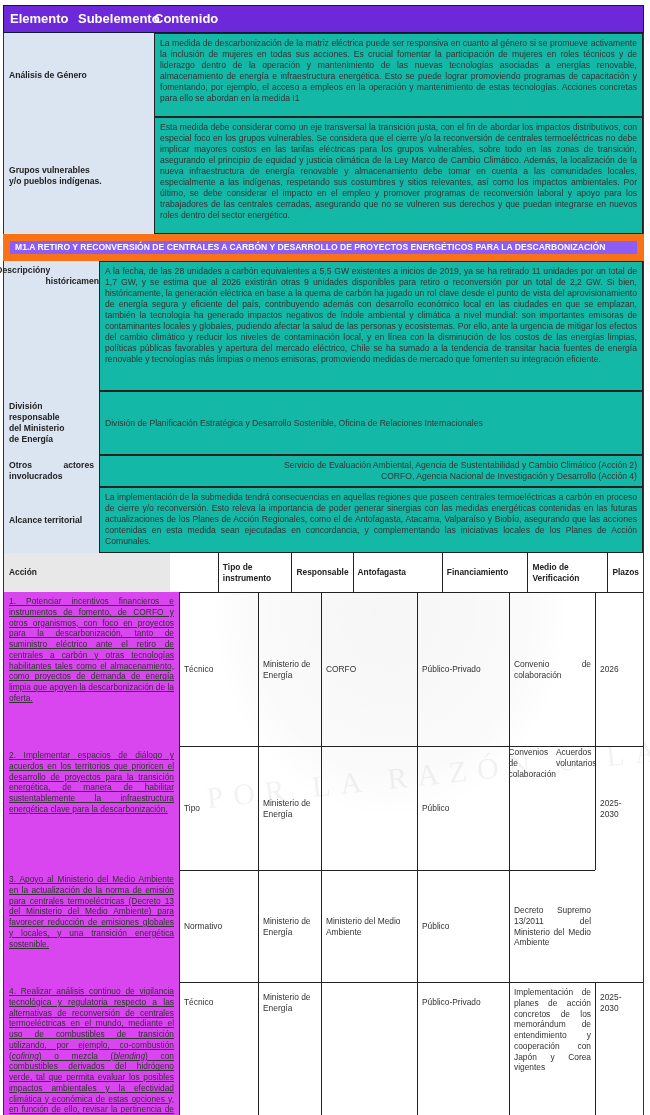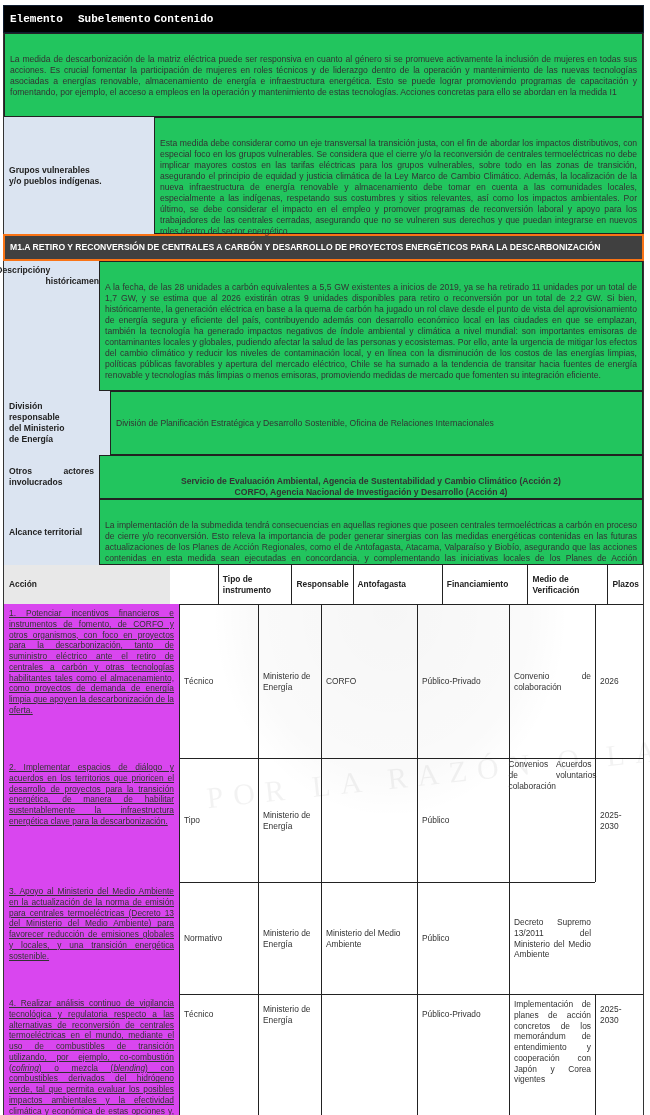--- a/index.html
+++ b/index.html
@@ -2,42 +2,42 @@
 <html><head>
 <meta charset="utf-8">
 <style>
   * { box-sizing: border-box; margin: 0; padding: 0; }
   html, body { width: 650px; height: 1115px; background: #ffffff; overflow: hidden; }
   body { font-family: "Liberation Sans", sans-serif; color: #222; font-size: 8.6px; line-height: 1.28; position: relative; }
 
   .page { position: absolute; left: 3px; top: 5px; width: 641px; }
 
   
-  .hdr { display: flex; background: #000000; color: #fff; height: 28px; align-items: center; font-weight: bold; font-size: 11px; border: 1px solid #0e1b2e; font-family: Liberation Mono, monospace; }
+  .hdr { display: flex; background: #6d28d9; color: #fff; height: 28px; align-items: center; font-weight: bold; font-size: 13px; border: 1px solid #0e1b2e; }
   .hdr .c1 { width: 74px; padding-left: 6px; }
   .hdr .c2 { width: 74px; padding-left: 0px; }
   .hdr .c3 { flex: 1; padding-left: 2px; }
 
   .row { display: flex; border-left: 1px solid #333; border-right: 1px solid #333; }
   .lab { background: #dbe4f1; font-weight: bold; display: flex; align-items: center; padding: 4px 5px; color: #222; }
-  .txt { background: #22c55e; border: 1.5px solid #222; padding: 20px 5px; text-align: justify; color: #333; }
+  .txt { background: #14b8a6; border: 1.5px solid #222; padding: 4px 5px; text-align: justify; color: #333; }
 
   .r-genero .lab { width: 150px; }
   .r-genero .txt { flex: 1; height: 84px; }
   .r-grupos .lab { width: 150px; }
   .r-grupos .txt { flex: 1; height: 117px; border-top: 1px solid #222; }
 
-  .section-title { background: #404040; color: #fff; font-weight: bold; font-size: 8.6px; height: 27px; display: flex; align-items: center; padding-left: 5px; border: 2px solid #f97316; }
+  .section-title { background: #8b5cf6; color: #fff; font-weight: bold; font-size: 8.6px; height: 27px; display: flex; align-items: center; padding-left: 5px; border: 7px solid #f97316; }
 
   .r-desc .lab { width: 95px; }
   .r-desc .txt { flex: 1; height: 130px; }
-  .r-div .lab { width: 106px; align-items: center; }
+  .r-div .lab { width: 95px; align-items: center; }
   .r-div .txt { flex: 1; height: 64px; display: flex; align-items: center; border-top: 1px solid #222; }
   .r-otros .lab { width: 95px; }
-  .r-otros .txt { flex: 1; height: 44px; border-top: 1px solid #222; text-align: center; font-weight: bold; }
+  .r-otros .txt { flex: 1; height: 32px; border-top: 1px solid #222; text-align: right; }
   .r-alc .lab { width: 95px; }
   .r-alc .txt { flex: 1; height: 66px; border-top: 1px solid #222; }
 
   .lab-justify { display: block; text-align: justify; text-align-last: justify; }
 
   
   .acts { position: relative; border-left: 1px solid #333; border-right: 1px solid #333; border-bottom: 1.5px solid #333; }
   .acts-head { display: flex; height: 39px; }
   .acts-head .h { font-weight: bold; font-size: 8.4px; display: flex; align-items: center; padding: 0 4px; color: #222; }
   .acts-head .h0 { width: 179px; background: #e8e8e8; padding-left: 5px; }
@@ -67,20 +67,21 @@
 
 <div class="page">
 
   <div class="hdr">
     <div class="c1">Elemento</div>
     <div class="c2">Subelemento</div>
     <div class="c3">Contenido</div>
   </div>
 
   <div class="row r-genero">
+    <div class="lab">Análisis de Género</div>
     <div class="txt">La medida de descarbonización de la matriz eléctrica puede ser responsiva en cuanto al género si se promueve activamente la inclusión de mujeres en todas sus acciones. Es crucial fomentar la participación de mujeres en roles técnicos y de liderazgo dentro de la operación y mantenimiento de las nuevas tecnologías asociadas a energías renovable, almacenamiento de energía e infraestructura energética. Esto se puede lograr promoviendo programas de capacitación y fomentando, por ejemplo, el acceso a empleos en la operación y mantenimiento de estas tecnologías. Acciones concretas para ello se abordan en la medida I1</div>
   </div>
 
   <div class="row r-grupos">
     <div class="lab" style="flex-direction:column;align-items:flex-start;justify-content:center;">
       <span>Grupos vulnerables</span>
       <span>y/o pueblos indígenas.</span>
     </div>
     <div class="txt">Esta medida debe considerar como un eje transversal la transición justa, con el fin de abordar los impactos distributivos, con especial foco en los grupos vulnerables. Se considera que el cierre y/o la reconversión de centrales termoeléctricas no debe implicar mayores costos en las tarifas eléctricas para los grupos vulnerables, sobre todo en las zonas de transición, asegurando el principio de equidad y justicia climática de la Ley Marco de Cambio Climático. Además, la localización de la nueva infraestructura de energía renovable y almacenamiento debe tomar en cuenta a las comunidades locales, especialmente a las indígenas, respetando sus costumbres y sitios relevantes, así como los impactos ambientales. Por último, se debe considerar el impacto en el empleo y promover programas de reconversión laboral y apoyo para los trabajadores de las centrales cerradas, asegurando que no se vulneren sus derechos y que puedan integrarse en nuevos roles dentro del sector energético.</div>
   </div>

